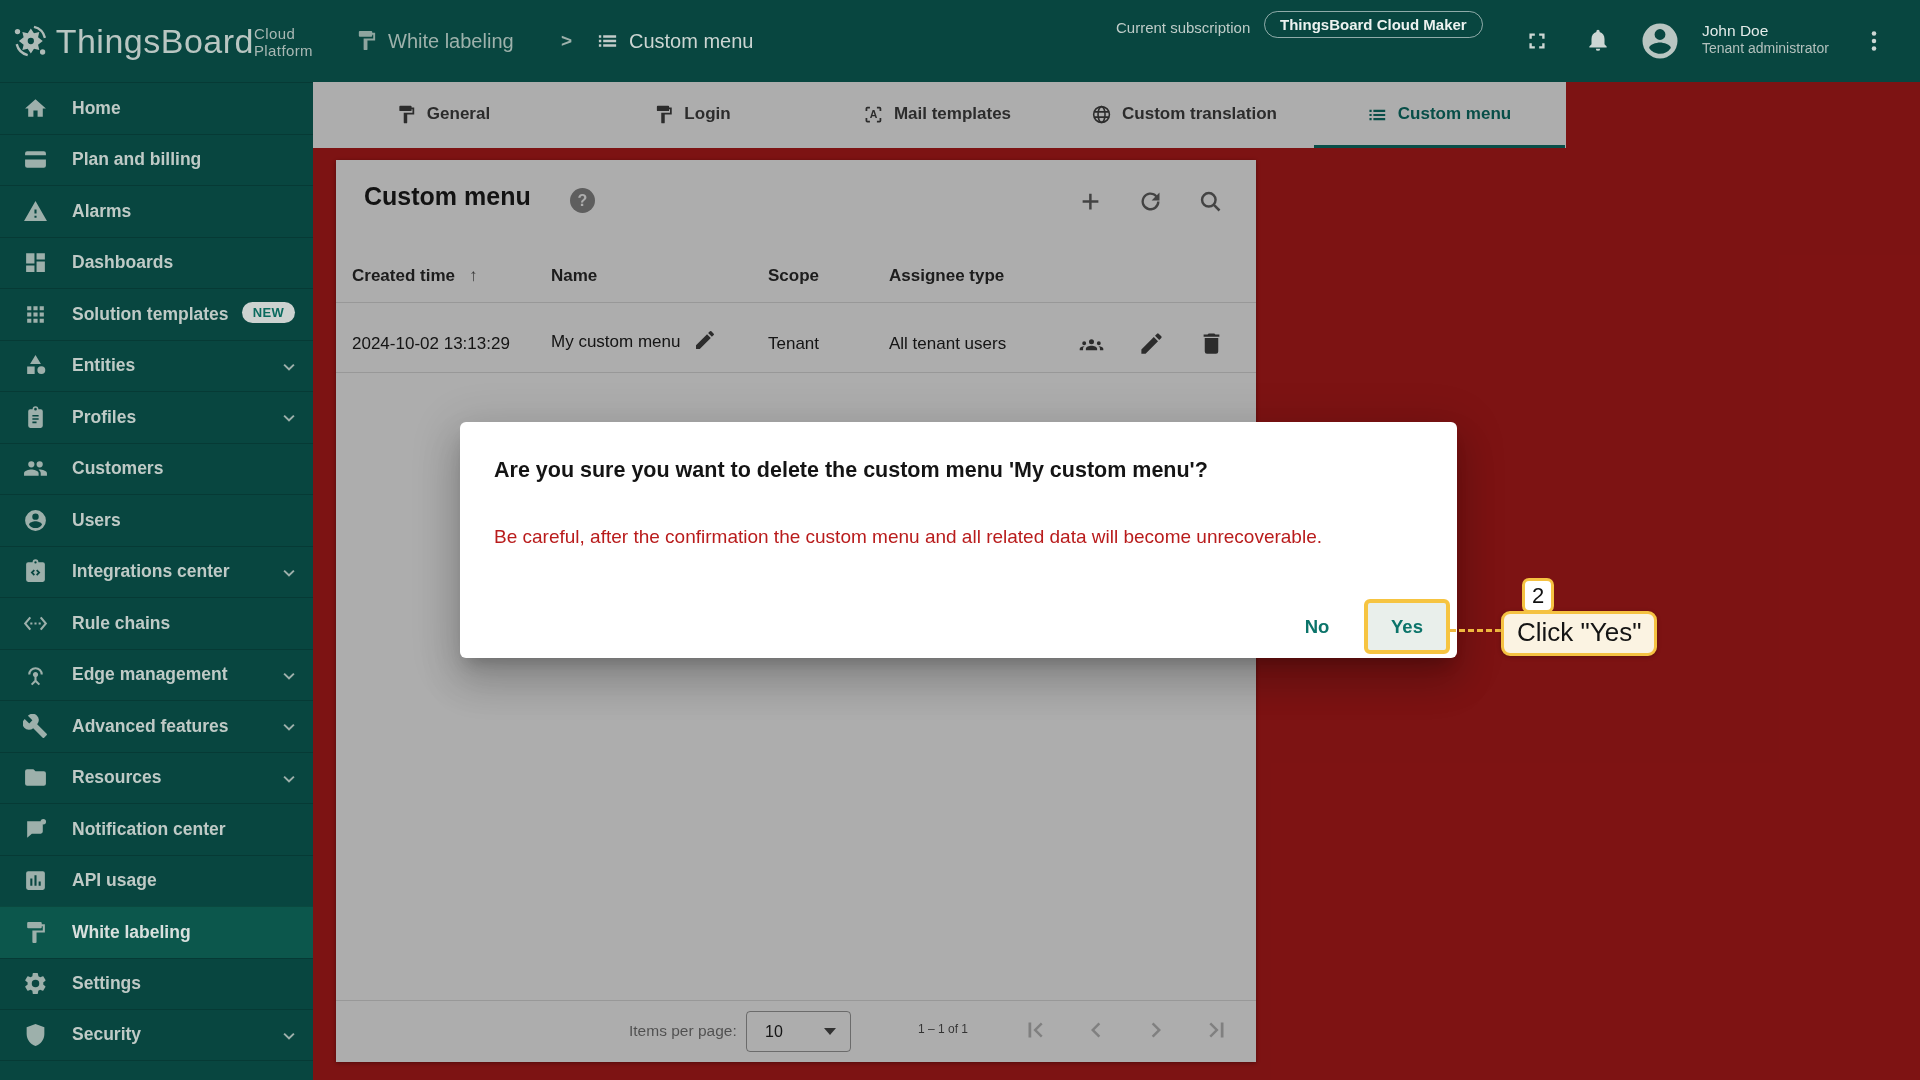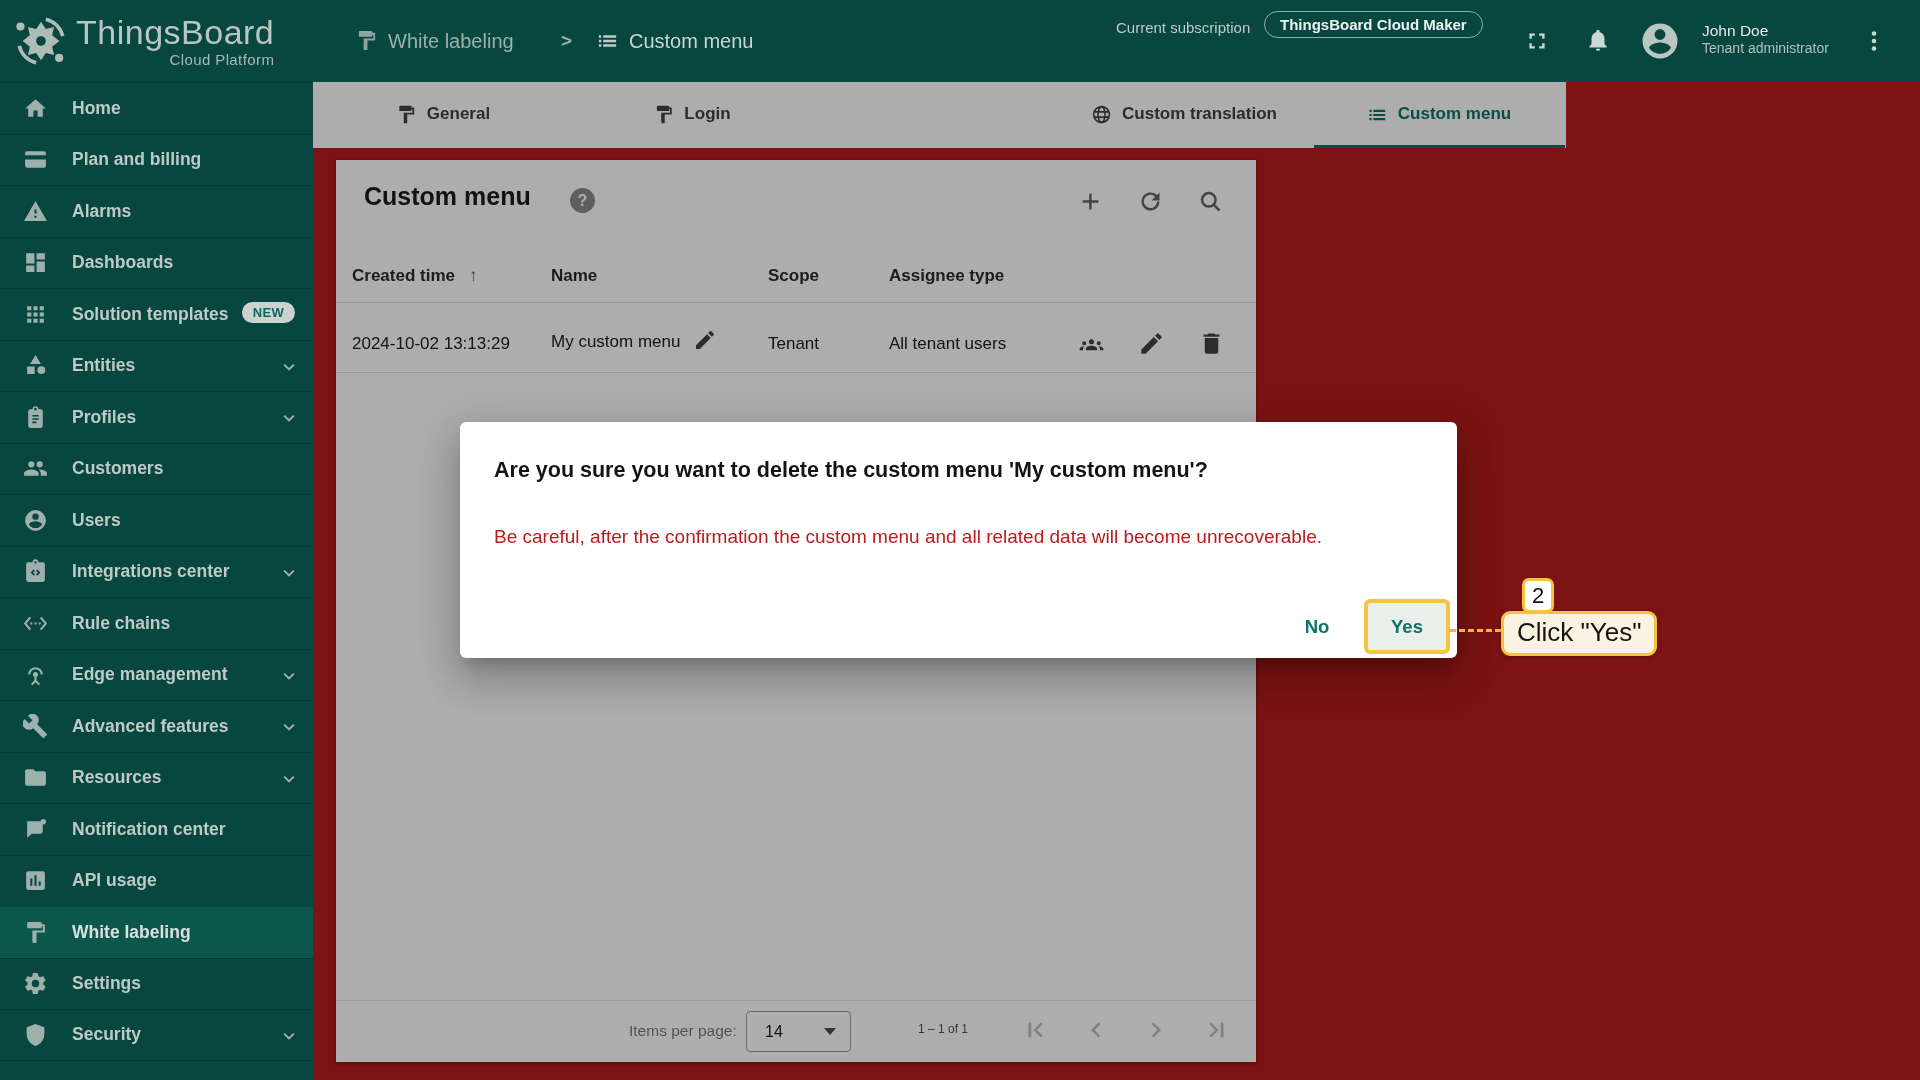--- a/index.html
+++ b/index.html
@@ -5,21 +5,21 @@
   html,body{margin:0;padding:0;background:#222;}
   *{box-sizing:border-box;font-family:"Liberation Sans",sans-serif;}
   .screen{position:relative;width:1920px;height:1080px;overflow:hidden;background:#f3f3f3;}
   .abs{position:absolute;}
   svg.ic{display:block;}
 
   
   .sidebar{position:absolute;left:0;top:0;width:313px;height:1080px;background:#084640;z-index:3;}
   .logo{height:82px;display:flex;align-items:center;padding-left:12px;color:#b9c6c2;}
   .logo .mark{width:58px;height:58px;color:#aebbb7;}
-  .logo-text{display:flex;flex-direction:column;align-items:flex-end;margin-left:6px;}
+  .logo-text{display:flex;align-items:flex-end;margin-left:6px;}
   .logo-title{font-size:34px;letter-spacing:.5px;color:#b9c6c2;line-height:36px;}
   .logo-sub{font-size:15px;color:#a9b8b4;letter-spacing:.4px;margin-top:1px;}
   .nav-item{height:51.5px;display:flex;align-items:center;padding-left:23px;gap:24px;
     border-top:1px solid rgba(0,0,0,.16);font-size:17.5px;font-weight:700;color:#bfcac6;
     position:relative;cursor:pointer;}
   .nav-item .nicon{width:25px;height:25px;color:#9db0ab;flex:none;}
   .nav-item.active{background:#0c574c;color:#d9e0de;}
   .badge-new{position:absolute;right:18px;top:13px;background:#ccd2d0;color:#0a6a5e;
     font-size:13px;font-weight:700;padding:3px 11px;border-radius:13px;letter-spacing:.3px;}
   .chev{position:absolute;right:13px;top:15px;width:22px;height:22px;color:#9db0ab;}
@@ -413,20 +413,26 @@
             <use href="#i-paint"></use>
           </svg>
           <span>General</span>
         </div>
       <div class="tab" style="left:379px">
           <svg class="ic">
             <use href="#i-paint"></use>
           </svg>
           <span>Login</span>
         </div>
+      <div class="tab" style="left:624px">
+          <svg class="ic">
+            <use href="#i-mailA"></use>
+          </svg>
+          <span>Mail templates</span>
+        </div>
       <div class="tab" style="left:871px">
           <svg class="ic">
             <use href="#i-globe"></use>
           </svg>
           <span>Custom translation</span>
         </div>
       <div class="tab active" style="left:1126px">
           <svg class="ic">
             <use href="#i-list"></use>
           </svg>
@@ -479,21 +485,21 @@
           </svg>
         <svg class="ic ricon" style="left:862px;top:170px">
             <use href="#i-trash"></use>
           </svg>
       </div>
       <div class="hr" style="top:212px"></div>
 
       <div class="pag">
         <span class="pag-label">Items per page:</span>
         <div class="pselect">
-          <span class="val">14</span>
+          <span class="val">10</span>
           <span class="caret"></span>
         </div>
         <span class="range">1 – 1 of 1</span>
         <svg class="ic pbtn" style="left:685px">
             <use href="#i-first"></use>
           </svg>
         <svg class="ic pbtn" style="left:745px">
             <use href="#i-prev"></use>
           </svg>
         <svg class="ic pbtn" style="left:805px">

